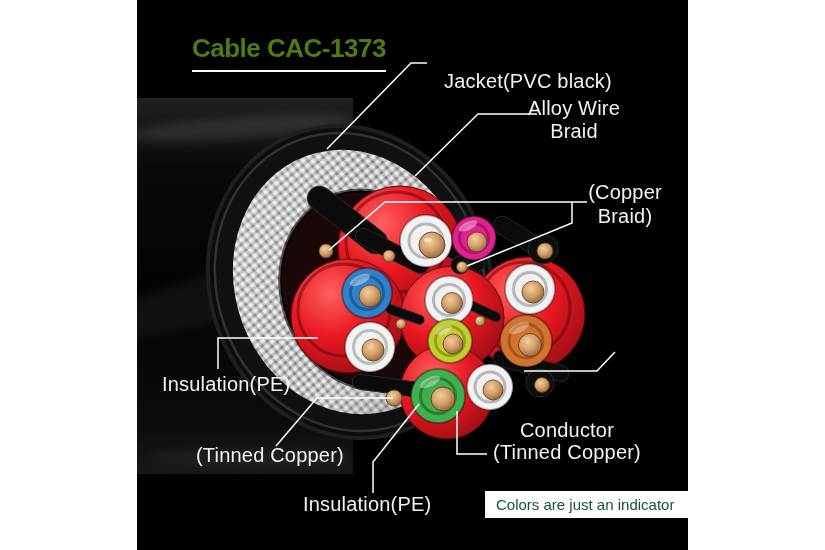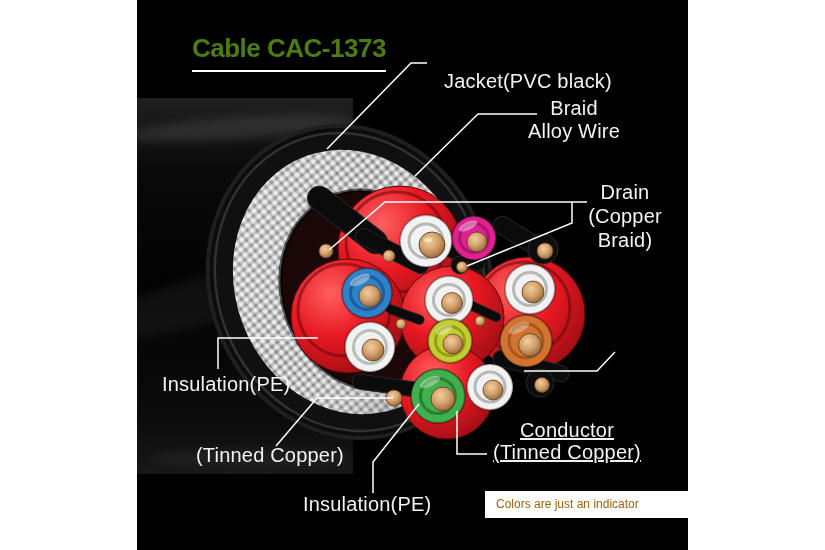--- a/index.html
+++ b/index.html
@@ -8,21 +8,21 @@
   .canvas{position:absolute;left:137px;top:0;width:551px;height:550px;background:#000;}
   svg.art{position:absolute;left:0;top:0;}
   .lbl{position:absolute;color:#f2f2f2;font-size:20px;font-weight:400;letter-spacing:0.2px;
        white-space:nowrap;}
   .lbl .ln{display:block;}
   .center{text-align:center;white-space:normal;}
   .title{position:absolute;left:192px;top:33px;color:#4d7c0f;font-size:26px;font-weight:700;
          letter-spacing:-0.5px;}
   .title .underline{display:inline-block;border-bottom:2px solid #ffffff;padding-bottom:6px;}
   .note{position:absolute;left:485px;top:491px;width:197px;height:27px;background:#ffffff;
-        color:#a16207;font-size:12px;line-height:27px;padding-left:11px;}
+        color:#14532d;font-size:15px;line-height:27px;padding-left:11px;}
 </style>
 </head>
 <body>
 
 <div class="stage">
   <div class="canvas"></div>
 
   <svg class="art" width="825" height="550" viewBox="0 0 825 550">
     <defs>
       <linearGradient id="bodyGrad" x1="0" y1="0" x2="0" y2="1">
@@ -225,42 +225,41 @@
 
   <div class="title">
     <span class="underline">Cable CAC-1373</span>
   </div>
 
   <div class="lbl" style="left:444px;top:52px;margin-top:18px;">
     <span>Jacket(PVC black)</span>
   </div>
 
   <div class="lbl center" style="left:513px;top:97px;width:122px;line-height:23px;">
+    <span class="ln">Alloy Wire</span>
     <span class="ln">Braid</span>
-    <span class="ln">Alloy Wire</span>
   </div>
 
   <div class="lbl center" style="left:573px;top:180px;width:104px;line-height:24px;">
-    <span class="ln">Drain</span>
     <span class="ln">(Copper</span>
     <span class="ln">Braid)</span>
   </div>
 
   <div class="lbl center" style="left:560px;top:294px;width:126px;line-height:25px;">
   </div>
 
   <div class="lbl" style="left:162px;top:373px;">
     <span>Insulation(PE)</span>
   </div>
 
   <div class="lbl" style="left:196px;top:444px;">
     <span>(Tinned Copper)</span>
   </div>
 
-  <div class="lbl center" style="left:483px;top:419px;width:168px;line-height:22px;text-decoration:underline;">
+  <div class="lbl center" style="left:483px;top:419px;width:168px;line-height:22px;">
     <span class="ln">Conductor</span>
     <span class="ln">(Tinned Copper)</span>
   </div>
 
   <div class="lbl" style="left:303px;top:493px;">
     <span>Insulation(PE)</span>
   </div>
 
   <div class="note">
     <span>Colors are just an indicator</span>

